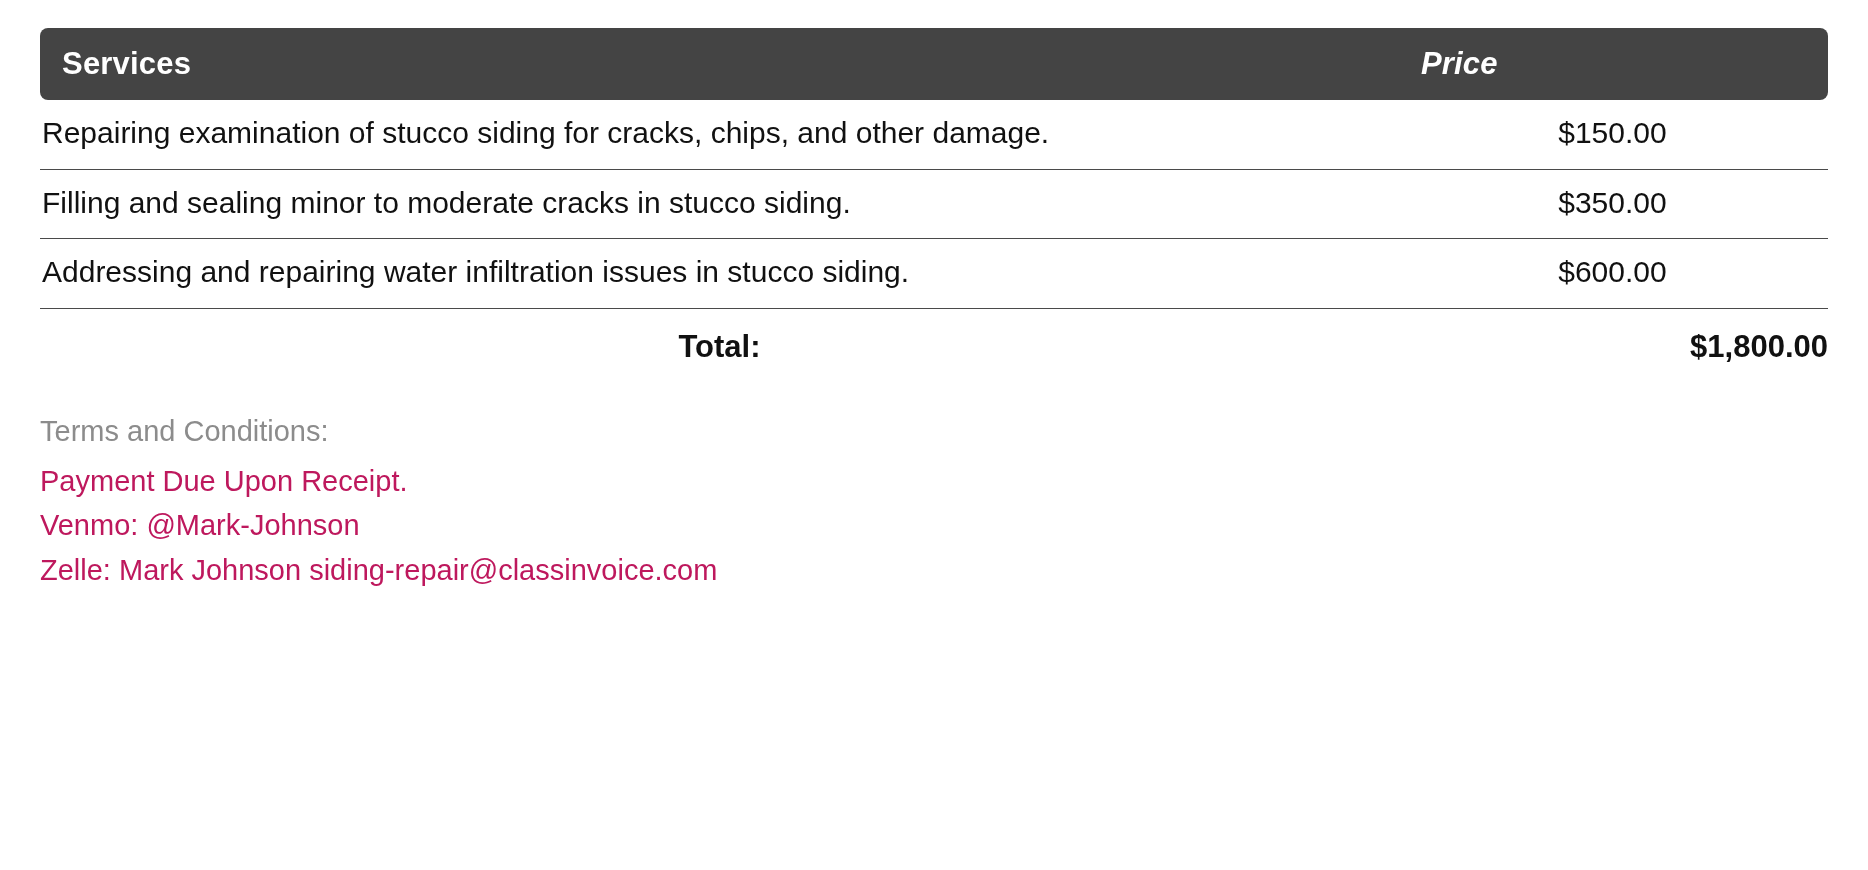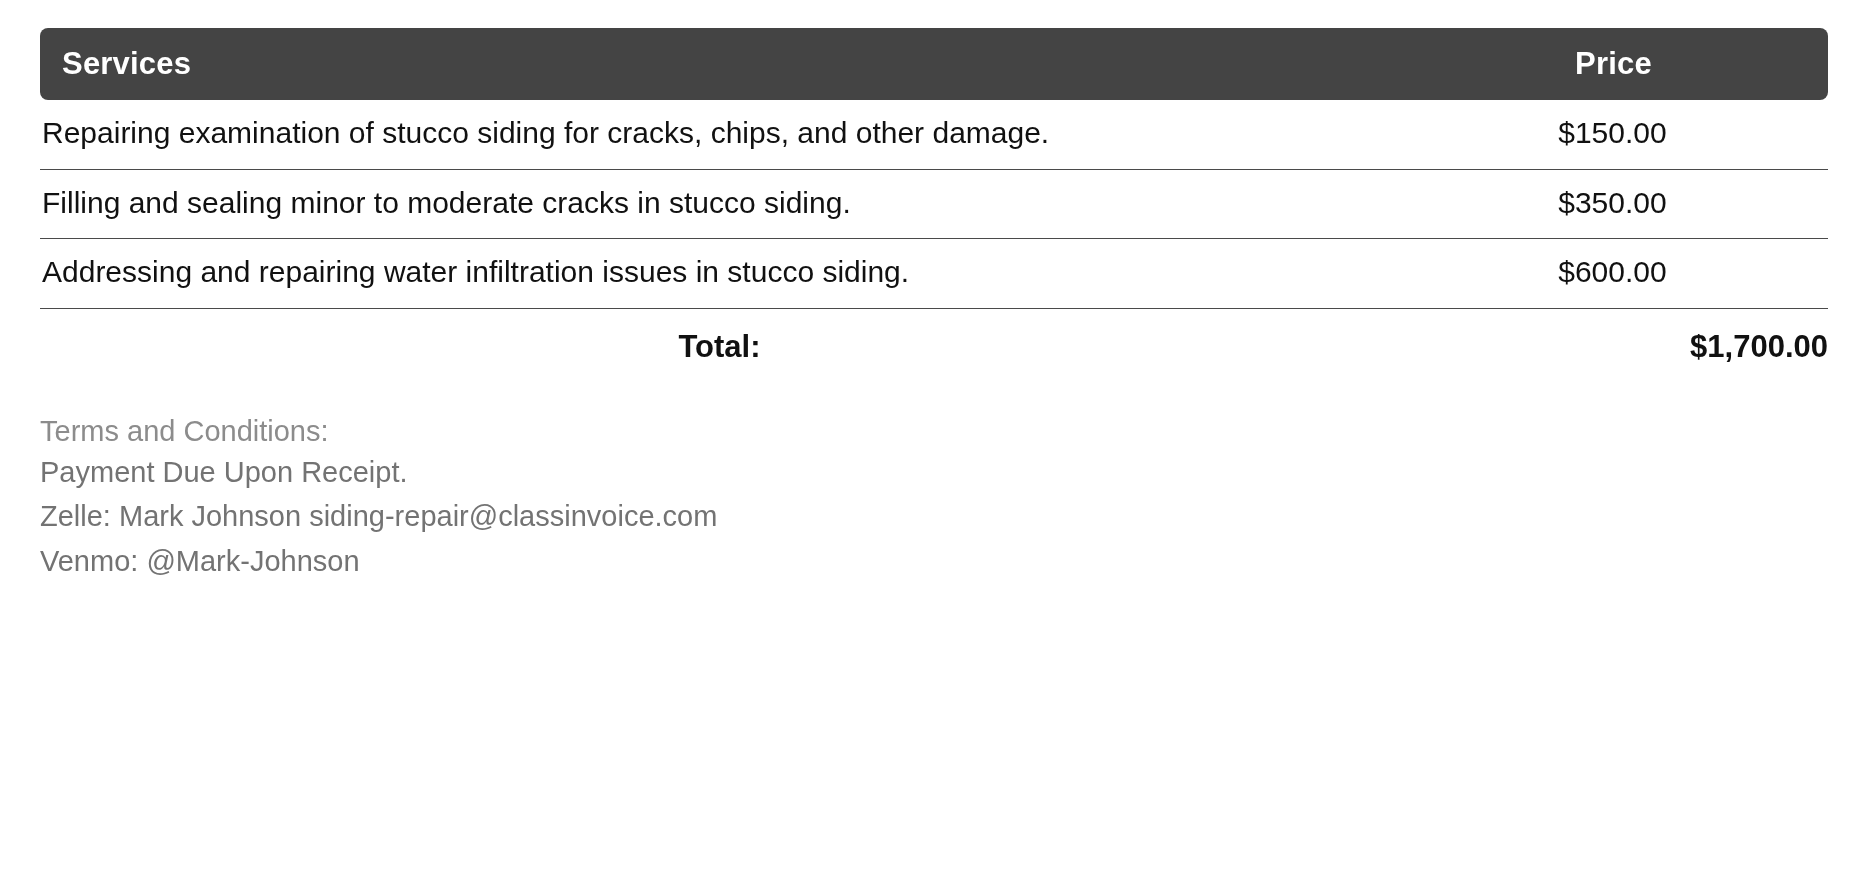--- a/index.html
+++ b/index.html
@@ -27,21 +27,22 @@
   table.services thead th {
     background: #444444;
     color: #ffffff;
     font-size: 31px;
     font-weight: bold;
     padding: 18px 22px;
     text-align: left;
     letter-spacing: 0.2px;
   }
   table.services thead th.price-col {
-    text-align: center;
+    text-align: left;
+    font-style: italic;
   }
   table.services thead th:first-child {
     border-top-left-radius: 8px;
     border-bottom-left-radius: 8px;
   }
   table.services thead th:last-child {
     border-top-right-radius: 8px;
     border-bottom-right-radius: 8px;
   }
   table.services tbody td {
@@ -77,25 +78,25 @@
     text-align: right;
     padding-right: 2px;
     white-space: nowrap;
   }
   .terms {
     margin-top: 46px;
   }
   .terms-title {
     font-size: 29px;
     color: #8c8c8c;
-    margin-bottom: 2px;
+    margin-bottom: 11px;
   }
   .terms-line {
     font-size: 29px;
-    color: #737373;
+    color: #be185d;
     line-height: 1.55;
   }
 </style>
 </head>
 <body>
 
 <div class="invoice">
 
   <table class="services">
     <colgroup>
@@ -118,25 +119,25 @@
         <td class="amount">$350.00</td>
       </tr>
       <tr>
         <td class="desc">Addressing and repairing water infiltration issues in stucco siding.</td>
         <td class="amount">$600.00</td>
       </tr>
     </tbody>
     <tfoot>
       <tr>
         <td class="total-label">Total:</td>
-        <td class="total-value">$1,700.00</td>
+        <td class="total-value">$1,800.00</td>
       </tr>
     </tfoot>
   </table>
 
   <div class="terms">
     <div class="terms-title">Terms and Conditions:</div>
     <div class="terms-line">Payment Due Upon Receipt.</div>
+    <div class="terms-line">Venmo: @Mark-Johnson</div>
     <div class="terms-line">Zelle: Mark Johnson siding-repair@classinvoice.com</div>
-    <div class="terms-line">Venmo: @Mark-Johnson</div>
   </div>
 
 </div>
 
 </body></html>

